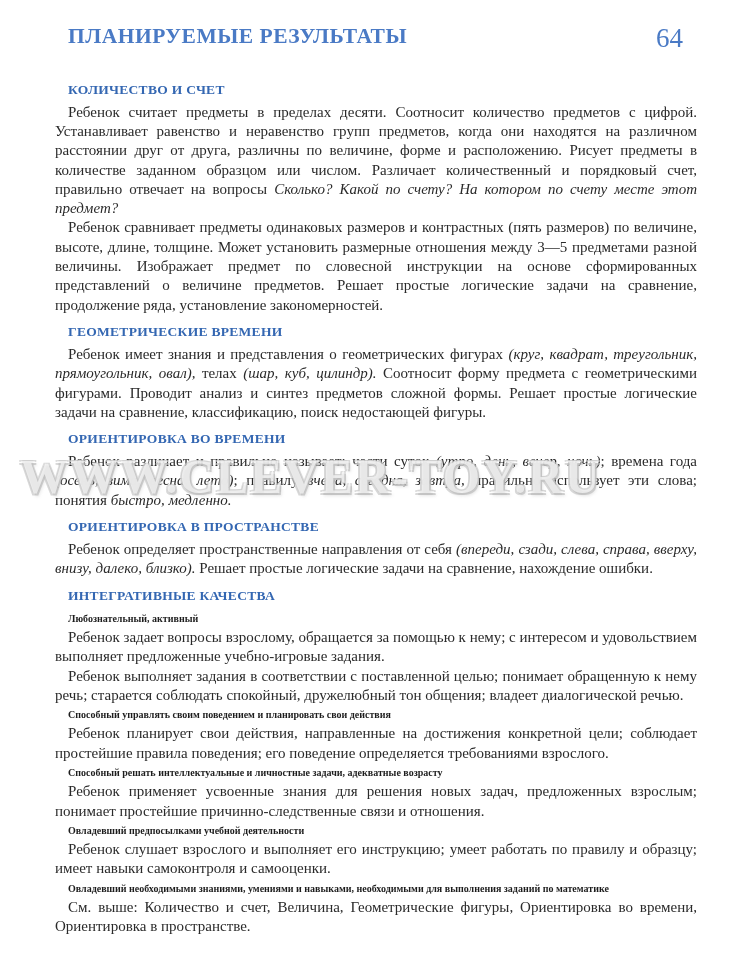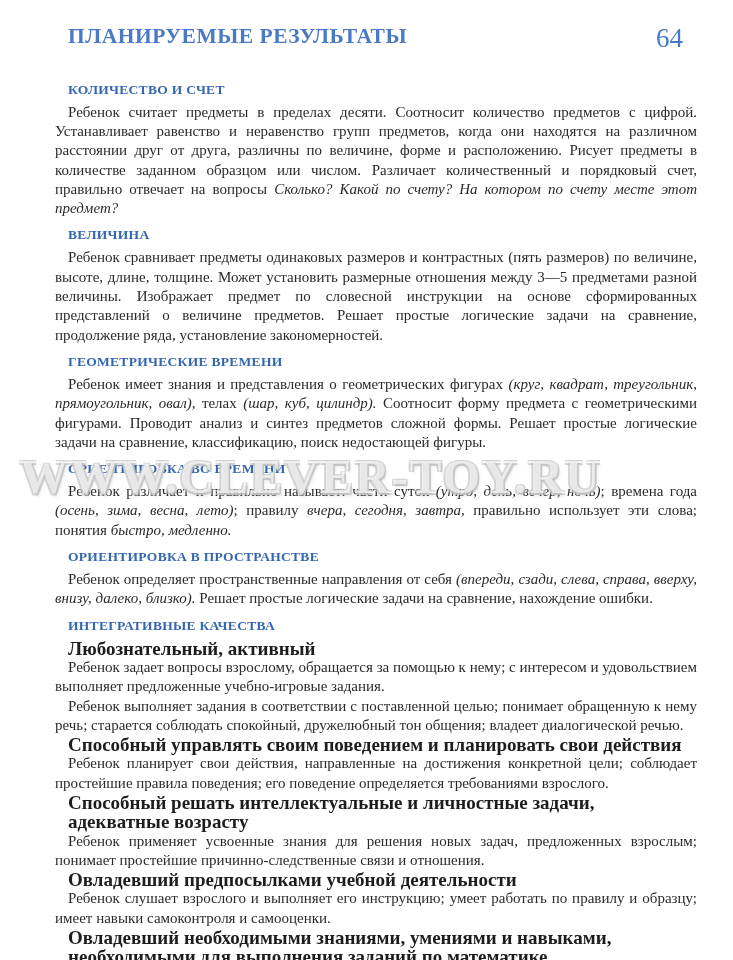--- a/index.html
+++ b/index.html
@@ -29,21 +29,21 @@
     margin:9px 0 5px 13px;
     font-size:13.5px;font-weight:bold;letter-spacing:0.3px;
     color:var(--heading-blue,#3467b2);
   }
   .content p{
     margin:0;
     font-size:15px;line-height:19.3px;
     text-align:justify;text-indent:13px;
   }
   .content .subheading{
-    font-size:19px;line-height:19.3px;font-weight:bold;
+    font-size:10px;line-height:19.3px;font-weight:bold;
     margin:0 0 0 13px;color:#1d1d1d;
     text-align:left;
   }
   .content .it{font-style:italic;}
   .watermark{
     position:absolute;left:20px;top:449px;
     width:713px;white-space:nowrap;
     font-size:48px;font-weight:bold;letter-spacing:2px;
     color:rgba(255,255,255,0.62);
     text-shadow:1.5px 1.5px 0 rgba(190,190,190,0.7),
@@ -59,21 +59,20 @@
 
 <div class="page">
   <div class="header-row">
     <div class="page-title">ПЛАНИРУЕМЫЕ РЕЗУЛЬТАТЫ</div>
     <div class="page-number">64</div>
   </div>
 
   <div class="content">
       <div class="section-heading">КОЛИЧЕСТВО И СЧЕТ</div>
       <p><span>Ребенок считает предметы в пределах десяти. Соотносит количество предметов с цифрой. Устанавливает равенство и неравенство групп предметов, когда они находятся на различном расстоянии друг от друга, различны по величине, форме и расположению. Рисует предметы в количестве заданном образцом или числом. Различает количественный и порядковый счет, правильно отвечает на вопросы </span><span class="it">Сколько? Какой по счету? На котором по счету месте этот предмет?</span></p>
-      <div class="section-heading">ВЕЛИЧИНА</div>
       <p><span>Ребенок сравнивает предметы одинаковых размеров и контрастных (пять размеров) по величине, высоте, длине, толщине. Может установить размерные отношения между 3—5 предметами разной величины. Изображает предмет по словесной инструкции на основе сформированных представлений о величине предметов. Решает простые логические задачи на сравнение, продолжение ряда, установление закономерностей.</span></p>
       <div class="section-heading">ГЕОМЕТРИЧЕСКИЕ ВРЕМЕНИ</div>
       <p><span>Ребенок имеет знания и представления о геометрических фигурах </span><span class="it">(круг, квадрат, треугольник, прямоугольник, овал),</span><span> телах </span><span class="it">(шар, куб, цилиндр).</span><span> Соотносит форму предмета с геометрическими фигурами. Проводит анализ и синтез предметов сложной формы. Решает простые логические задачи на сравнение, классификацию, поиск недостающей фигуры.</span></p>
       <div class="section-heading">ОРИЕНТИРОВКА ВО ВРЕМЕНИ</div>
       <p><span>Ребенок различает и правильно называет: части суток </span><span class="it">(утро, день, вечер, ночь)</span><span>; времена года </span><span class="it">(осень, зима, весна, лето)</span><span>; правилу </span><span class="it">вчера, сегодня, завтра,</span><span> правильно использует эти слова; понятия </span><span class="it">быстро, медленно.</span></p>
       <div class="section-heading">ОРИЕНТИРОВКА В ПРОСТРАНСТВЕ</div>
       <p><span>Ребенок определяет пространственные направления от себя </span><span class="it">(впереди, сзади, слева, справа, вверху, внизу, далеко, близко).</span><span> Решает простые логические задачи на сравнение, нахождение ошибки.</span></p>
       <div class="section-heading">ИНТЕГРАТИВНЫЕ КАЧЕСТВА</div>
       <div class="subheading">Любознательный, активный</div>
       <p><span>Ребенок задает вопросы взрослому, обращается за помощью к нему; с интересом и удовольствием выполняет предложенные учебно-игровые задания.</span></p>

